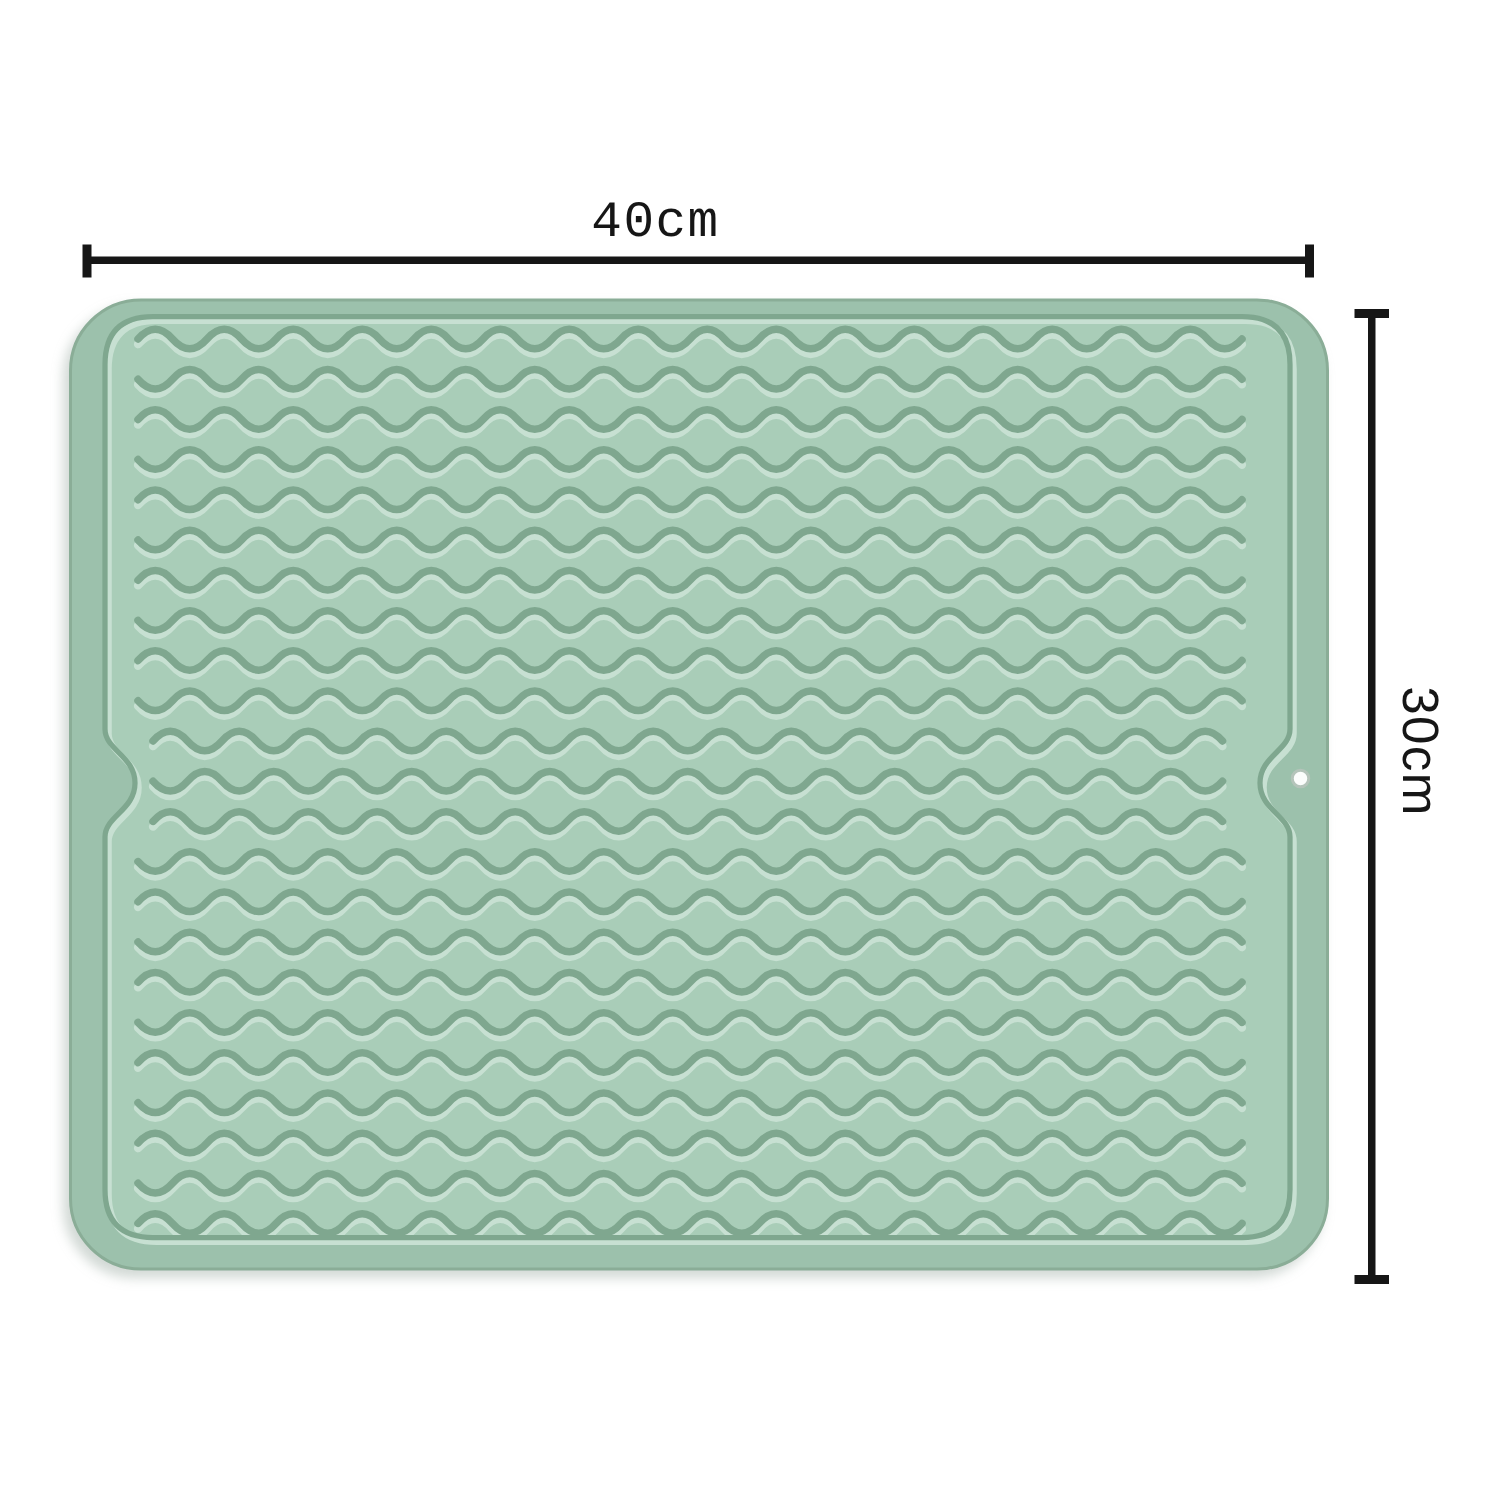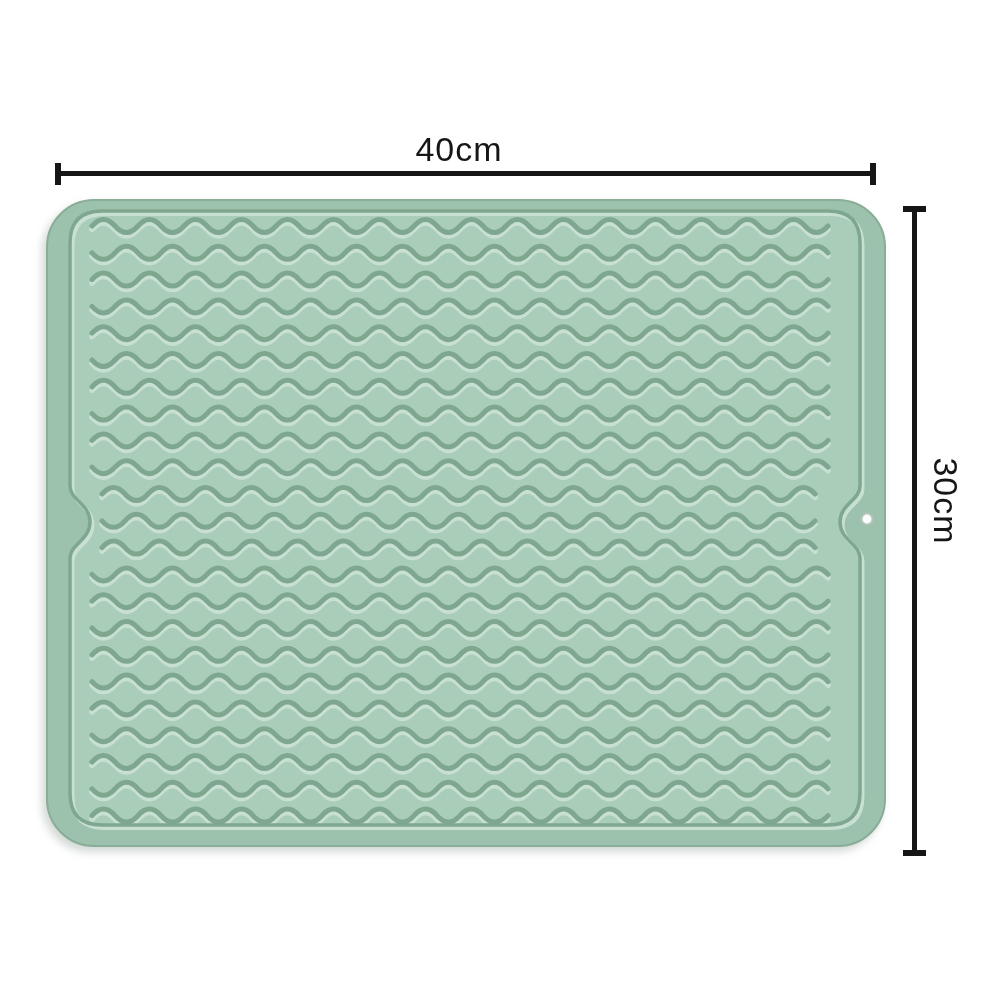--- a/index.html
+++ b/index.html
@@ -67,23 +67,24 @@
   .dim-label {
     position: absolute;
     color: var(--dimension-line, #161616);
     font-size: 34px;
     line-height: 1;
     letter-spacing: 1px;
     white-space: nowrap;
     user-select: none;
   }
   .label-width {
-    left: 459px;
+    left: 437px;
     top: 132px;
     transform: translateX(-50%);
+    font-family: Liberation Mono, monospace;
   }
   .label-height {
     left: 946px;
     top: 501px;
     transform: translate(-50%, -50%) rotate(90deg);
   }
 </style>
 </head>
 <body>
 

